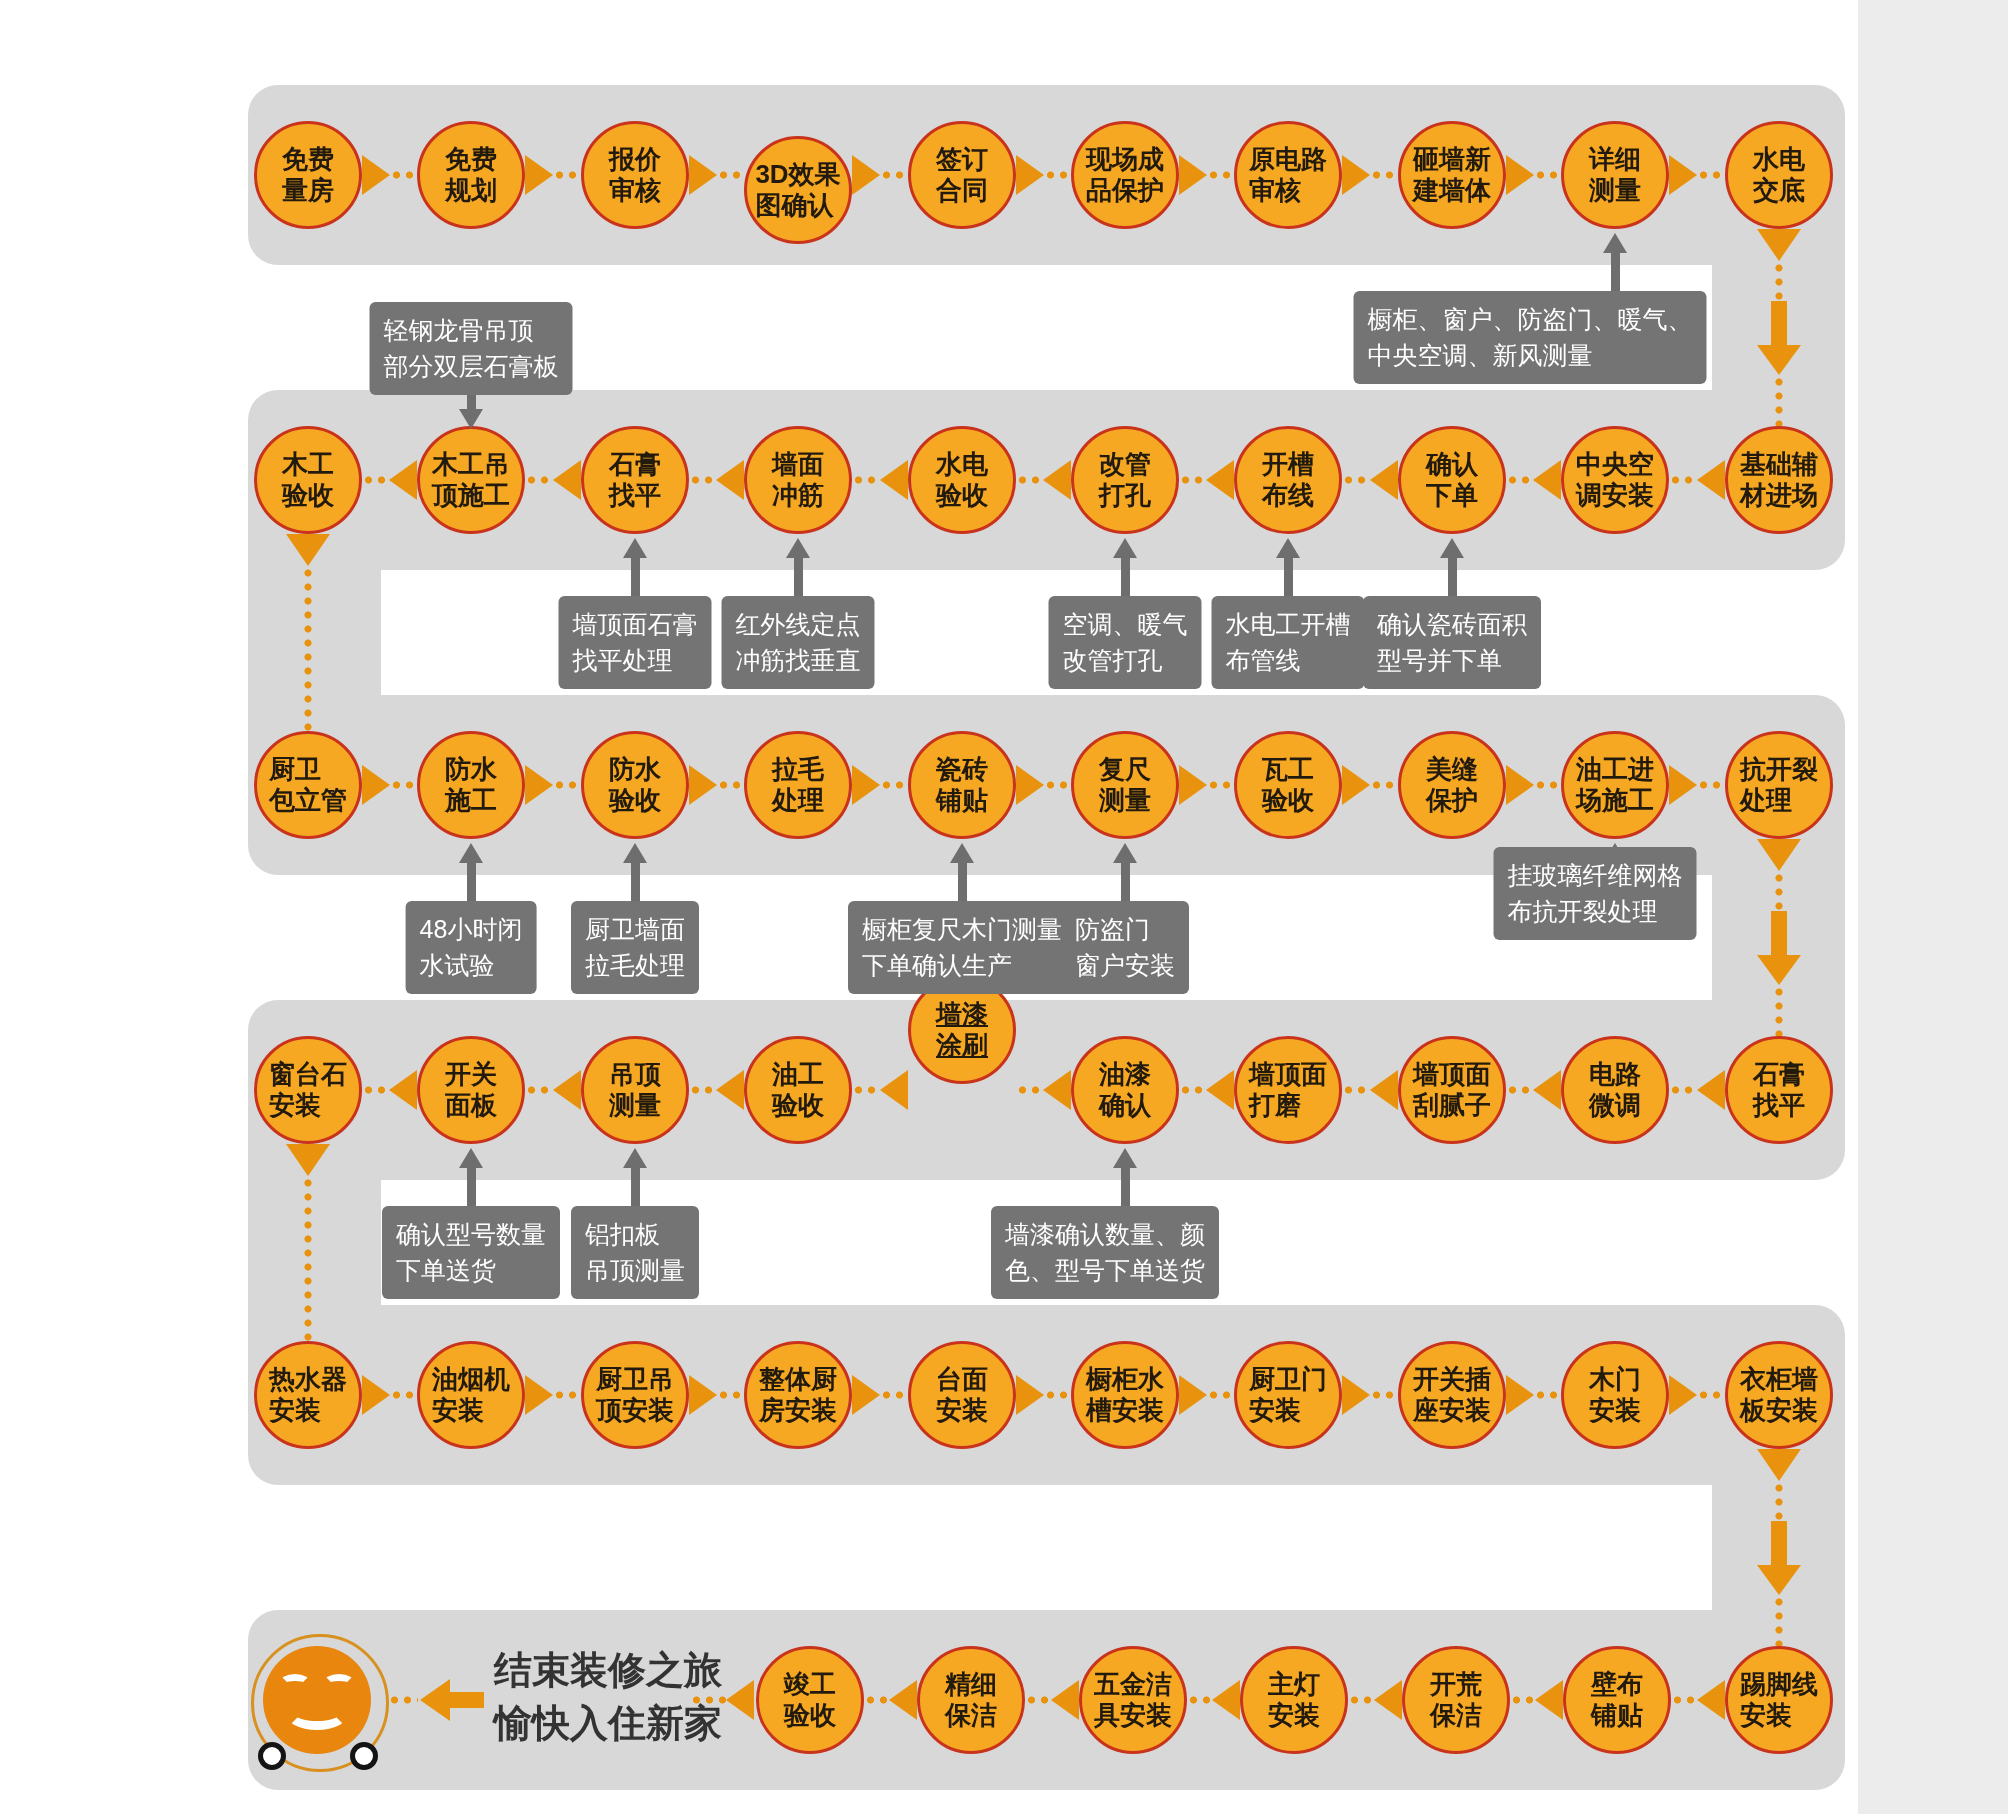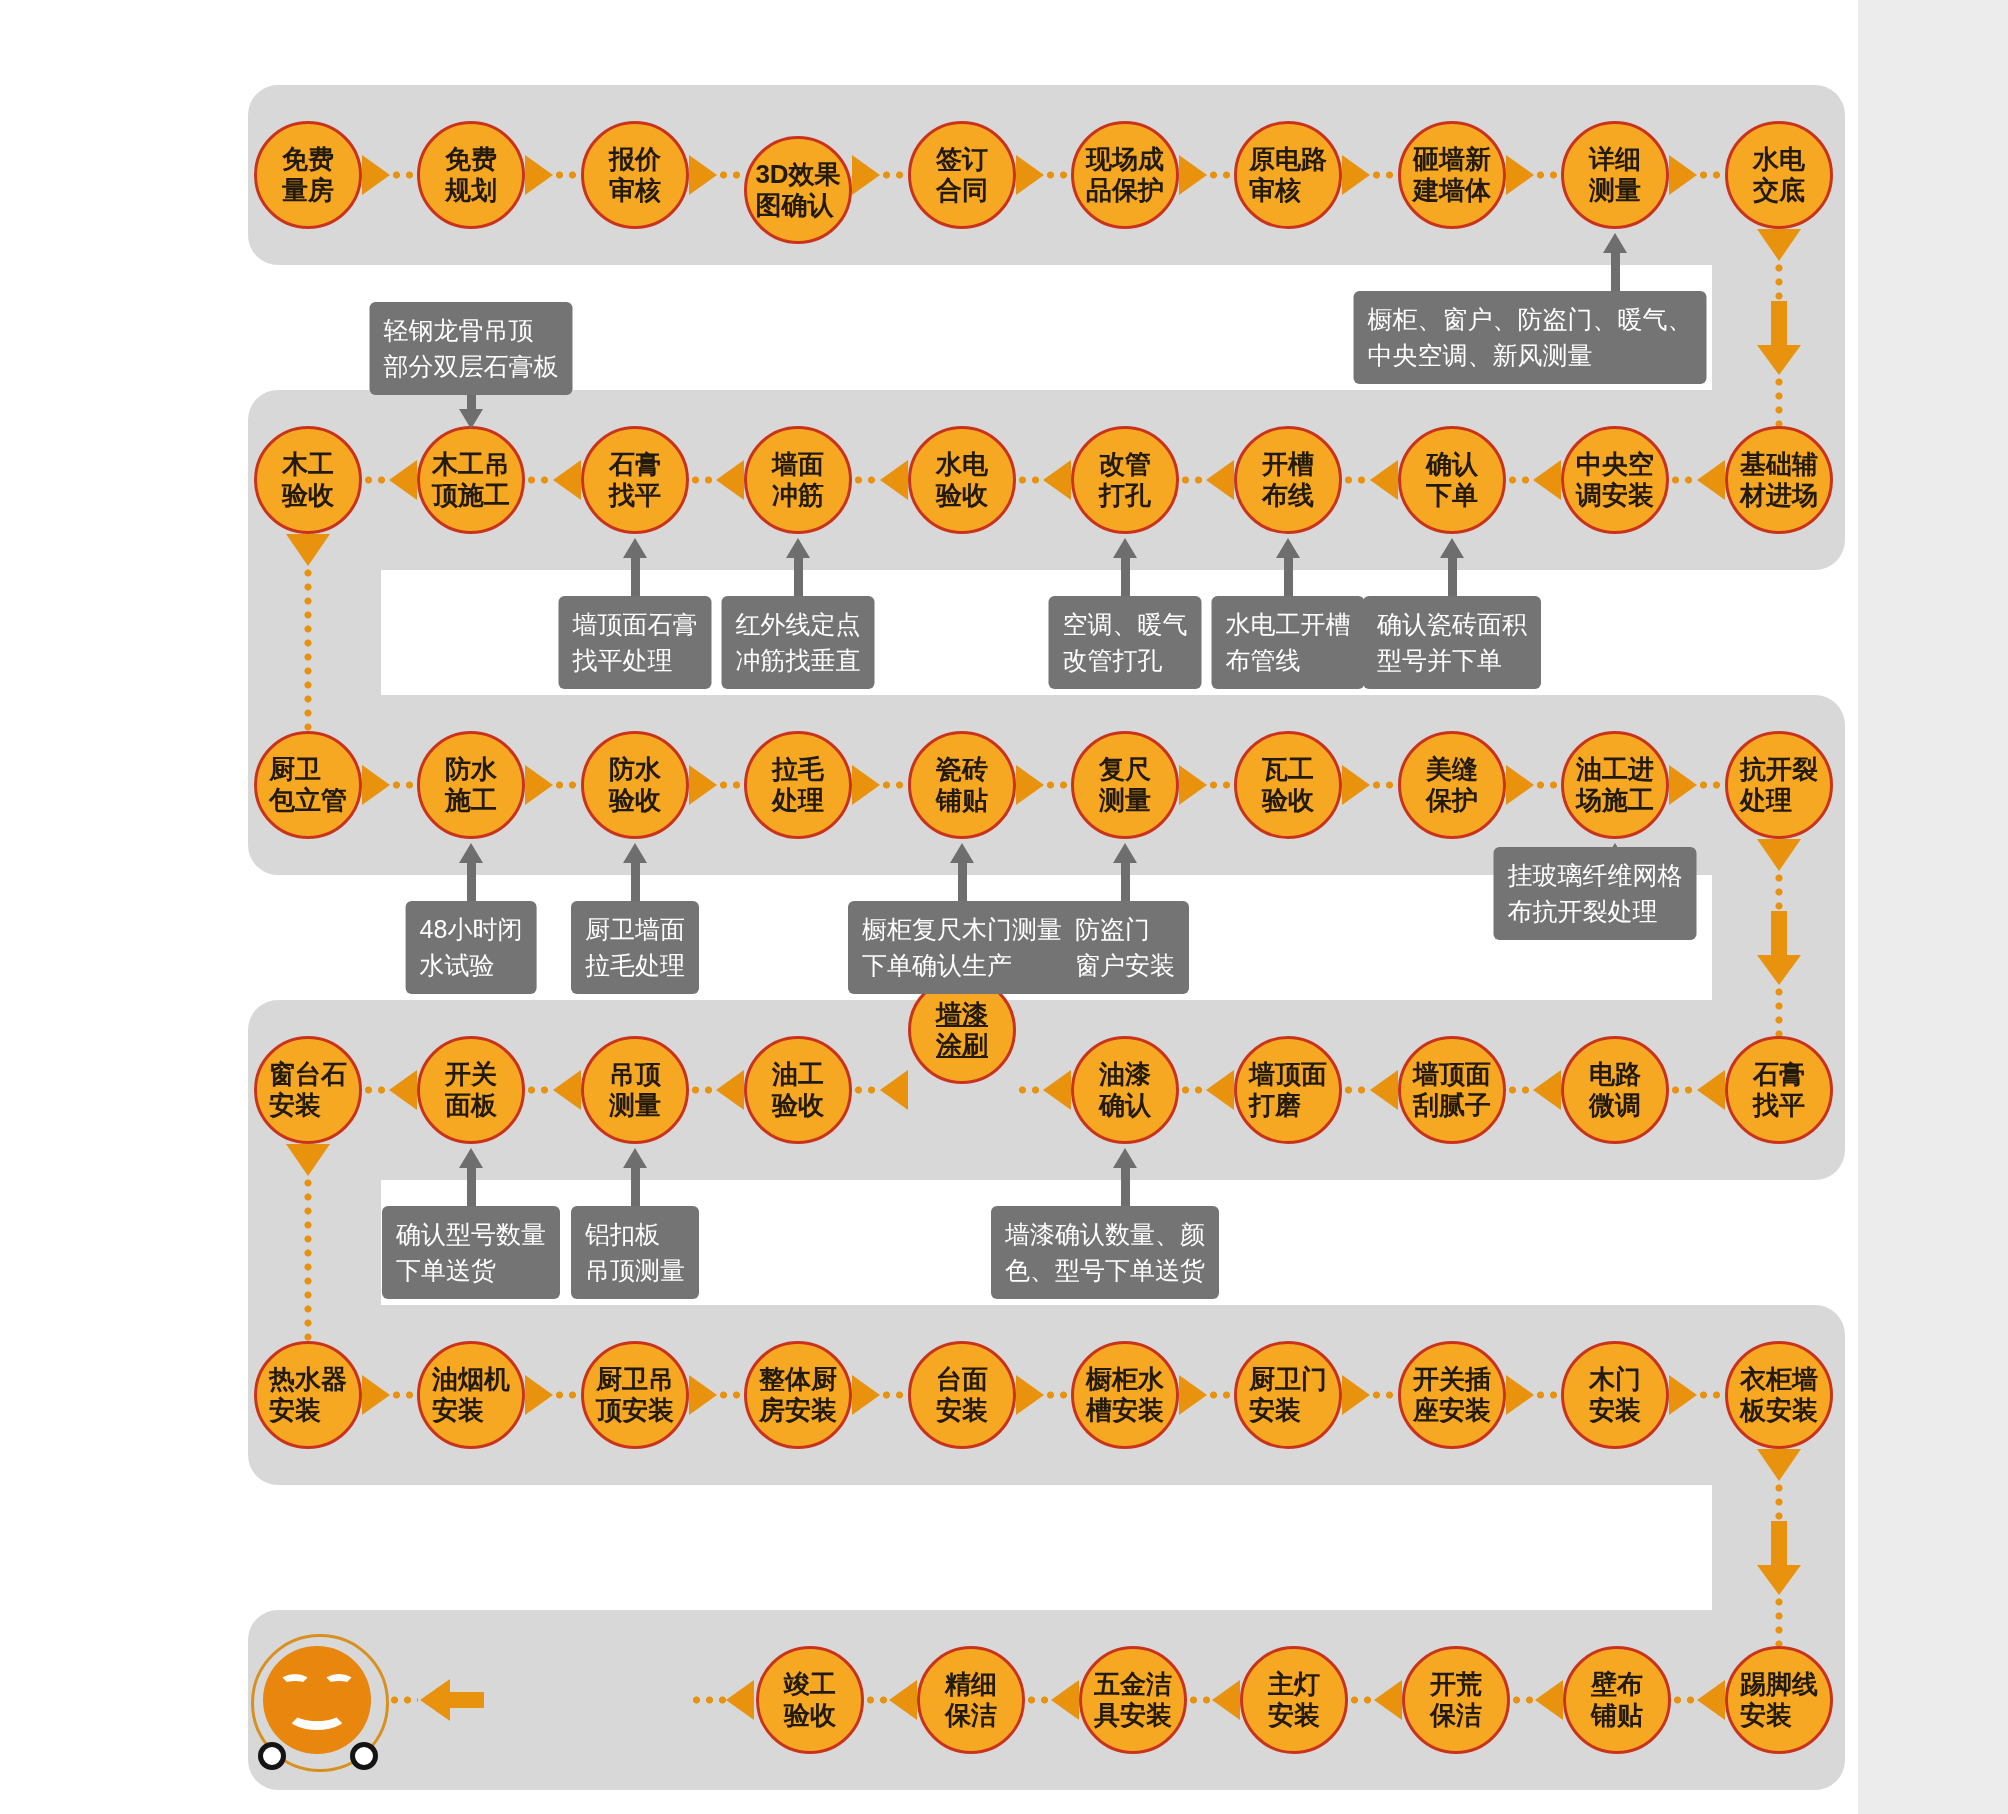--- a/index.html
+++ b/index.html
@@ -527,13 +527,15 @@
       <div class="hdots" style="position: absolute; left: 388px; top: 1696px; width: 30px; height: 8px;"></div>
       <div class="fat-left" style="left: 420px; top: 1679px;">
         <div class="fl-head"></div>
         <div class="fl-stem"></div>
       </div>
       <div class="hdots" style="position: absolute; left: 690px; top: 1696px; width: 36px; height: 8px; z-index: 1;"></div>
       <div class="hconn" style="left: 726px; top: 1679px; width: 30px; height: 42px;">
         <div class="tri-l"></div>
       </div>
     </div>
+  <div class="endtext">结束装修之旅
+愉快入住新家</div>
 </div>
 
 </body></html>

